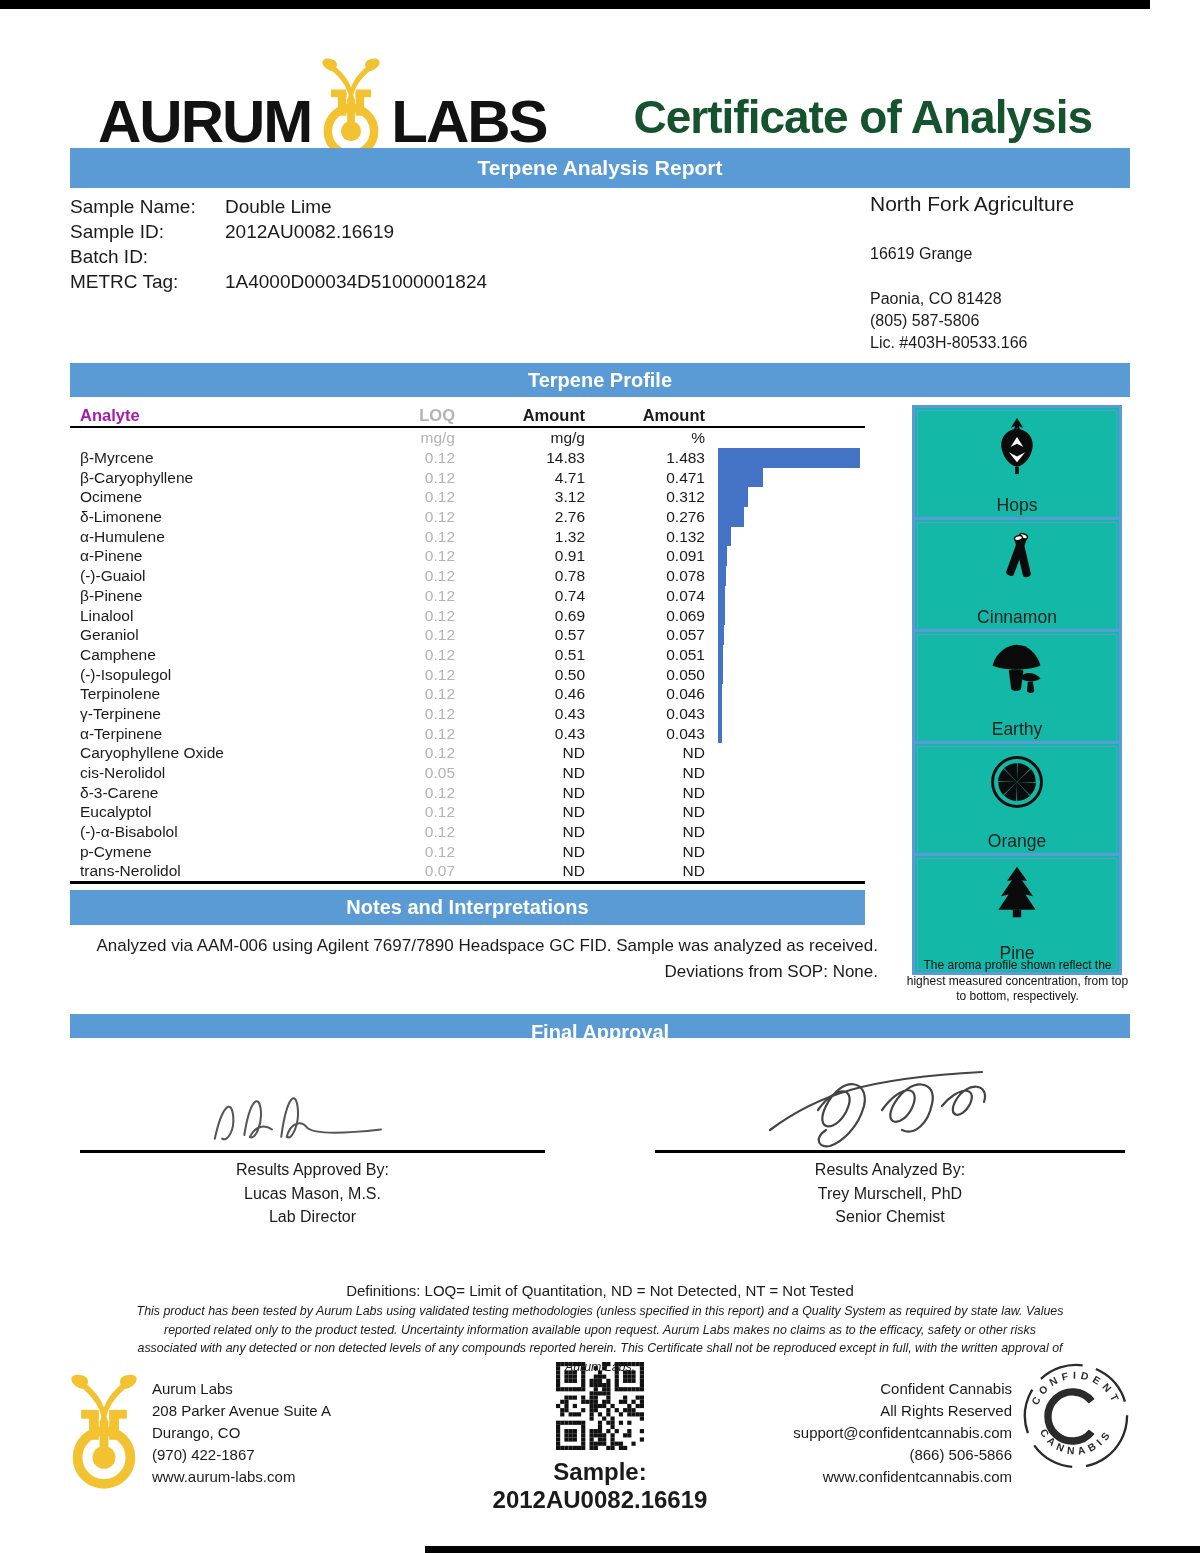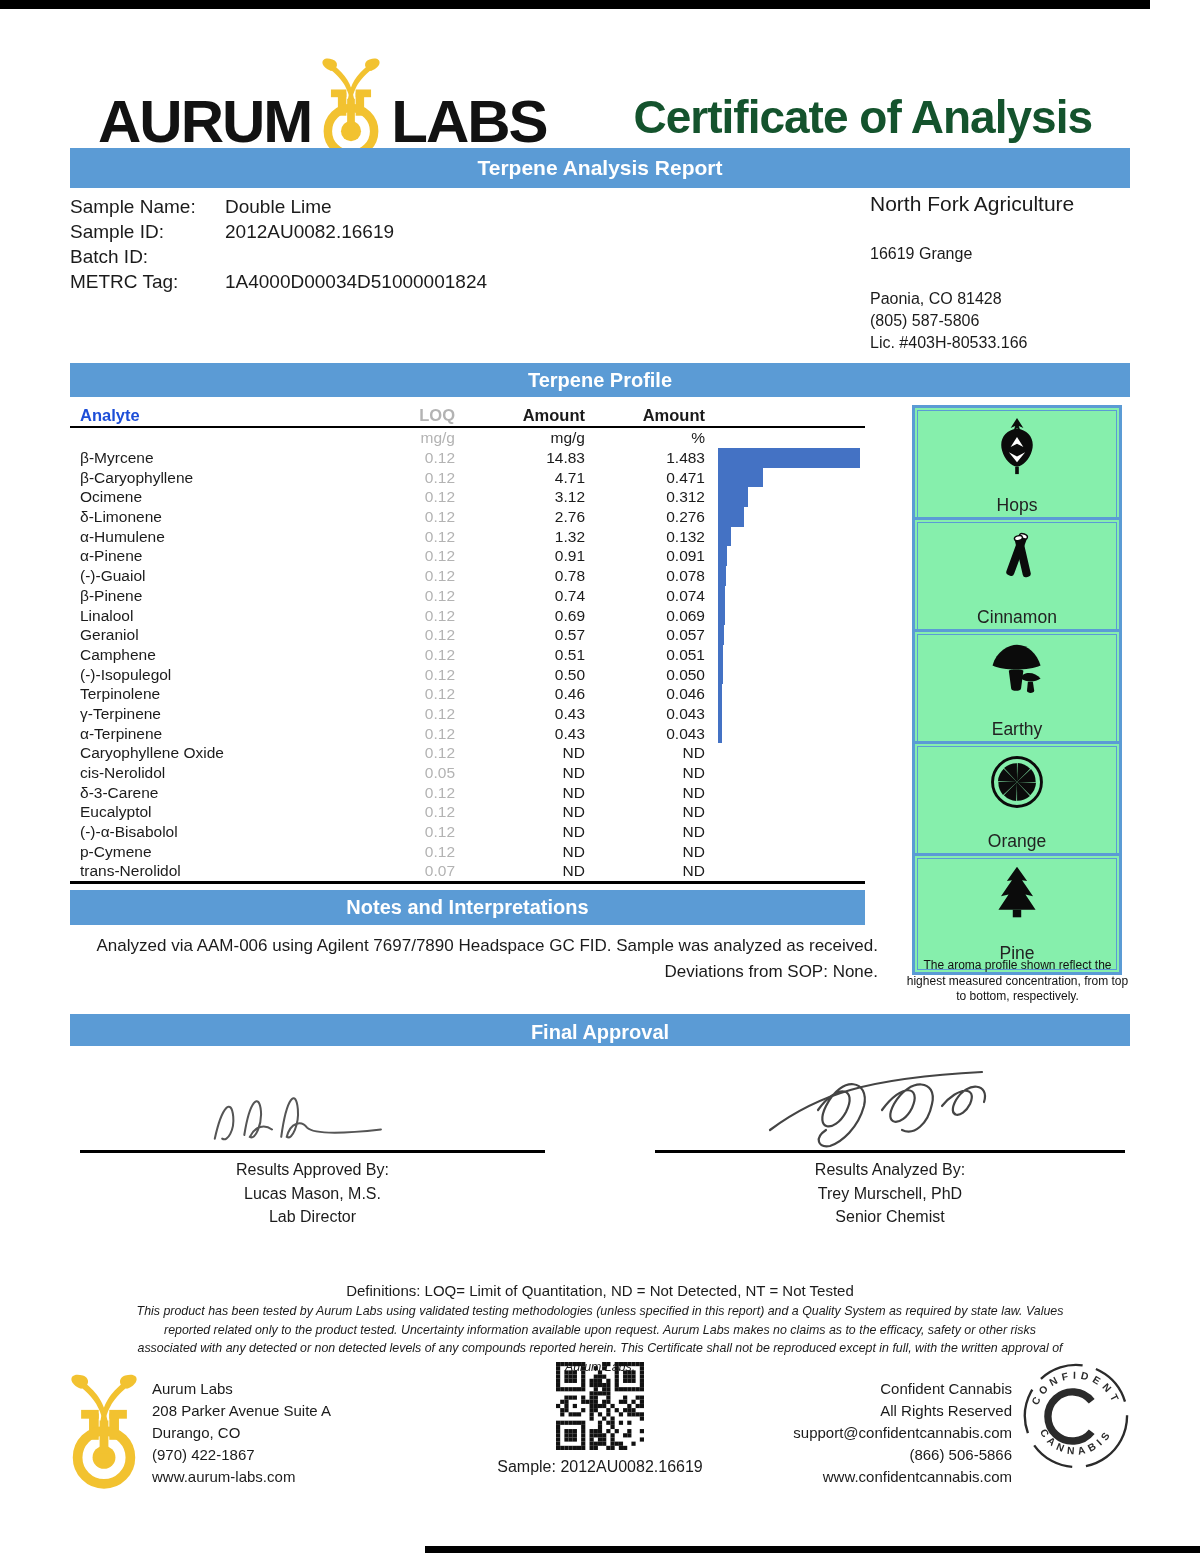--- a/index.html
+++ b/index.html
@@ -25,38 +25,38 @@
   .thead{height:22px;line-height:22px;font-weight:bold;font-size:16.5px;border-bottom:2.5px solid #000;}
   .tunits{height:20px;line-height:20px;color:#1b1b1b;}
   .c1{padding-left:10px;text-align:left;}
   .c2{text-align:right;color:#b3b3b3;}
   .c3,.c4{text-align:right;color:#1b1b1b;}
   .c5{position:relative;}
   .bar{height:100%;margin-left:13px;background:#4472C4;}
   #terpene-table{border-bottom:3px solid #000;}
 
   
-  .aroma-box{position:absolute;left:912px;width:210px;height:122px;border:3px solid #5B9BD5;box-sizing:border-box;background:#86efac;}
+  .aroma-box{position:absolute;left:912px;width:210px;height:122px;border:3px solid #5B9BD5;box-sizing:border-box;background:#14b8a6;}
   .aroma-inner{position:absolute;inset:2px;border:1px solid #5B9BD5;display:flex;flex-direction:column;align-items:center;justify-content:flex-end;padding-bottom:5px;box-sizing:border-box;}
   .aroma-icon{position:absolute;top:6px;left:0;right:0;display:flex;justify-content:center;}
   .aroma-label{font-size:17.5px;color:#222;}
   .aroma-note{font-size:12px;line-height:15.5px;text-align:center;color:#111;}
 
   .notes-text{font-size:17px;line-height:26px;}
 
   .sig-block{text-align:center;font-size:16px;line-height:23.5px;}
   .sig-title{text-align:center;}
   .sig-line{height:3px;background:#000;}
 
   .datebar{display:flex;justify-content:space-between;align-items:center;font-size:20px;font-weight:bold;color:#fff;background:#5B9BD5;padding:0 14px;box-sizing:border-box;}
   .definitions{font-size:15px;text-align:center;}
   .disclaimer{font-size:12.4px;font-style:italic;text-align:center;line-height:18.5px;font-weight:500;}
 
   .footer-line{font-size:15px;line-height:22px;}
-  .qr-caption{font-size:16px;text-align:center;}
+  .qr-caption{font-size:24px;text-align:center;font-weight:bold;}
   .cc-block{text-align:right;}
 </style>
 </head>
 <body>
 
 <div id="page">
 
   <div class="abs scan" style="left:0;top:0;width:1150px;height:9px;"></div>
   <div class="abs scan" style="left:425px;top:1546px;width:775px;height:7px;"></div>
 
@@ -98,21 +98,21 @@
     <div class="client-line" style="margin-top:27px;">16619 Grange</div>
     <div class="client-line" style="margin-top:23px;">Paonia, CO 81428</div>
     <div class="client-line">(805) 587-5806</div>
     <div class="client-line">Lic. #403H-80533.166</div>
   </div>
 
   <div class="abs banner" style="left:70px;top:363px;width:1060px;height:34px;line-height:34px;font-size:20px;">Terpene Profile</div>
 
   <div class="abs" id="terpene-table" style="left:70px;top:404px;width:795px;">
     <div class="trow thead">
-      <div class="c1" style="color:#1d4ed8;">Analyte</div>
+      <div class="c1" style="color:#a21caf;">Analyte</div>
       <div class="c2" style="color:#b3b3b3;">LOQ</div>
       <div class="c3">Amount</div>
       <div class="c4">Amount</div>
       <div class="c5"></div>
     </div>
     <div class="trow tunits">
       <div class="c1"></div>
       <div class="c2">mg/g</div>
       <div class="c3">mg/g</div>
       <div class="c4">%</div>
@@ -382,21 +382,21 @@
     </div>
   </div>
   <div class="abs aroma-note" style="left:905px;top:958px;width:225px;">The aroma profile shown reflect the highest measured concentration, from top to bottom, respectively.</div>
 
   <div class="abs banner" style="left:70px;top:890px;width:795px;height:35px;line-height:35px;font-size:20px;">Notes and Interpretations</div>
   <div class="abs notes-text" style="left:88px;top:933px;width:790px;text-align:right;">
     <div>Analyzed via AAM-006 using Agilent 7697/7890 Headspace GC FID. Sample was analyzed as received.</div>
     <div>Deviations from SOP: None.</div>
   </div>
 
-  <div class="abs banner" style="left:70px;top:1014px;width:1060px;height:32px;line-height:36px;font-size:20px;">Final Approval</div>
+  <div class="abs banner" style="left:70px;top:1014px;width:1060px;height:24px;line-height:36px;font-size:20px;">Final Approval</div>
 
   <div class="abs" style="left:200px;top:1072px;">
     <svg width="240" height="78" viewBox="0 0 130 42" fill="none" stroke="#555" stroke-width="1.1" stroke-linecap="round">
       <path d="M8 36 C12 18 17 14 18 24 C18.7 31 15 38 12 36"></path>
       <path d="M24 34 C27 15 32 11 33 21 C33.6 28 30 37 27 35 C30 29 35 28 39 31"></path>
       <path d="M44 35 C47 13 52 9 53 20 C53.7 28 50 37 47 35 C49 27 55 26 58 30 C62 34 80 33 98 31"></path>
     </svg>
   </div>
   <div class="abs" style="left:758px;top:1062px;">
     <svg width="250" height="88" viewBox="0 0 125 44" fill="none" stroke="#444" stroke-width="1.1" stroke-linecap="round">

